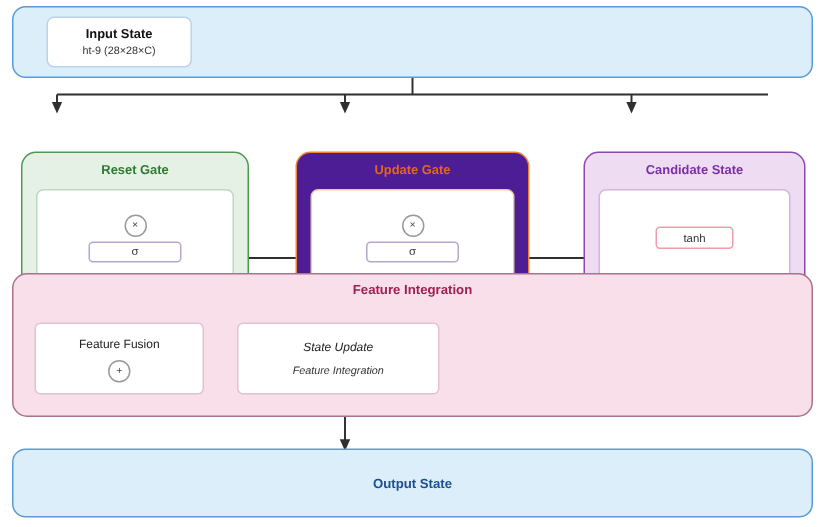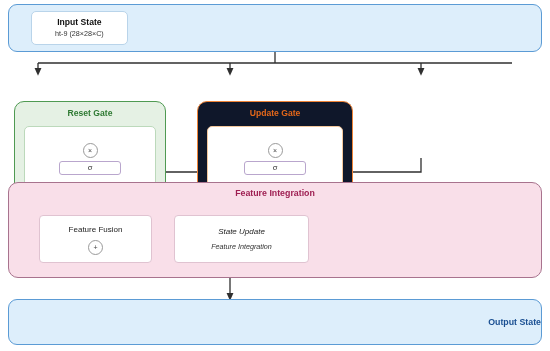--- a/index.html
+++ b/index.html
@@ -118,21 +118,21 @@
     width: 152px;
     background: #e5f1e4;
     border-color: #4f9a52;
   }
   .gate-reset .title { color: #2f7a33; }
   .gate-reset .inner { border-color: #bcd9bb; }
 
   .gate-update {
     left: 197px;
     width: 156px;
-    background: #0f172a;
+    background: #4c1d95;
     border-color: #ef8437;
   }
   .gate-update .title { color: #e3671a; }
   .gate-update .inner { border-color: #f3c79c; }
 
   .gate-candidate {
     left: 389px;
     width: 148px;
     background: #eedcf3;
     border-color: #8f46b5;
@@ -193,21 +193,21 @@
   }
   .integration .title {
     text-align: center;
     font-size: 8.8px;
     font-weight: bold;
     color: #9e1f52;
     line-height: 12px;
   }
   .int-cards {
     position: absolute;
-    left: 30px;
+    left: 14px;
     top: 32px;
     display: flex;
     gap: 22px;
   }
   .card {
     box-sizing: border-box;
     background: #ffffff;
     border: 1px solid #e0c3d1;
     border-radius: 4px;
     height: 48px;
@@ -234,21 +234,21 @@
   .output-band {
     left: 8px;
     top: 299px;
     width: 534px;
     height: 46px;
     background: #ddeefb;
     border: 1.4px solid #5b9bd5;
     display: flex;
     flex-direction: row;
     align-items: center;
-    justify-content: flex-end;
+    justify-content: center;
     gap: 4px;
   }
   .output-band .t {
     font-size: 8.8px;
     font-weight: bold;
     color: #1a4f92;
     line-height: 12px;
   }
   .output-band .s {
     font-size: 8px;
@@ -296,20 +296,26 @@
   </div>
 
   <div class="panel gate gate-update">
     <div class="title">Update Gate</div>
     <div class="inner">
       <div class="op-circle">×</div>
       <div class="sigma-box">σ</div>
     </div>
   </div>
 
+  <div class="panel gate gate-candidate">
+    <div class="title">Candidate State</div>
+    <div class="inner">
+      <div class="tanh-box">tanh</div>
+    </div>
+  </div>
 
   <div class="panel integration">
     <div class="title">Feature Integration</div>
     <div class="int-cards">
       <div class="card card-fusion">
         <div class="ct">Feature Fusion</div>
         <div class="op-circle">+</div>
       </div>
       <div class="card card-state">
         <div class="ct">State Update</div>

